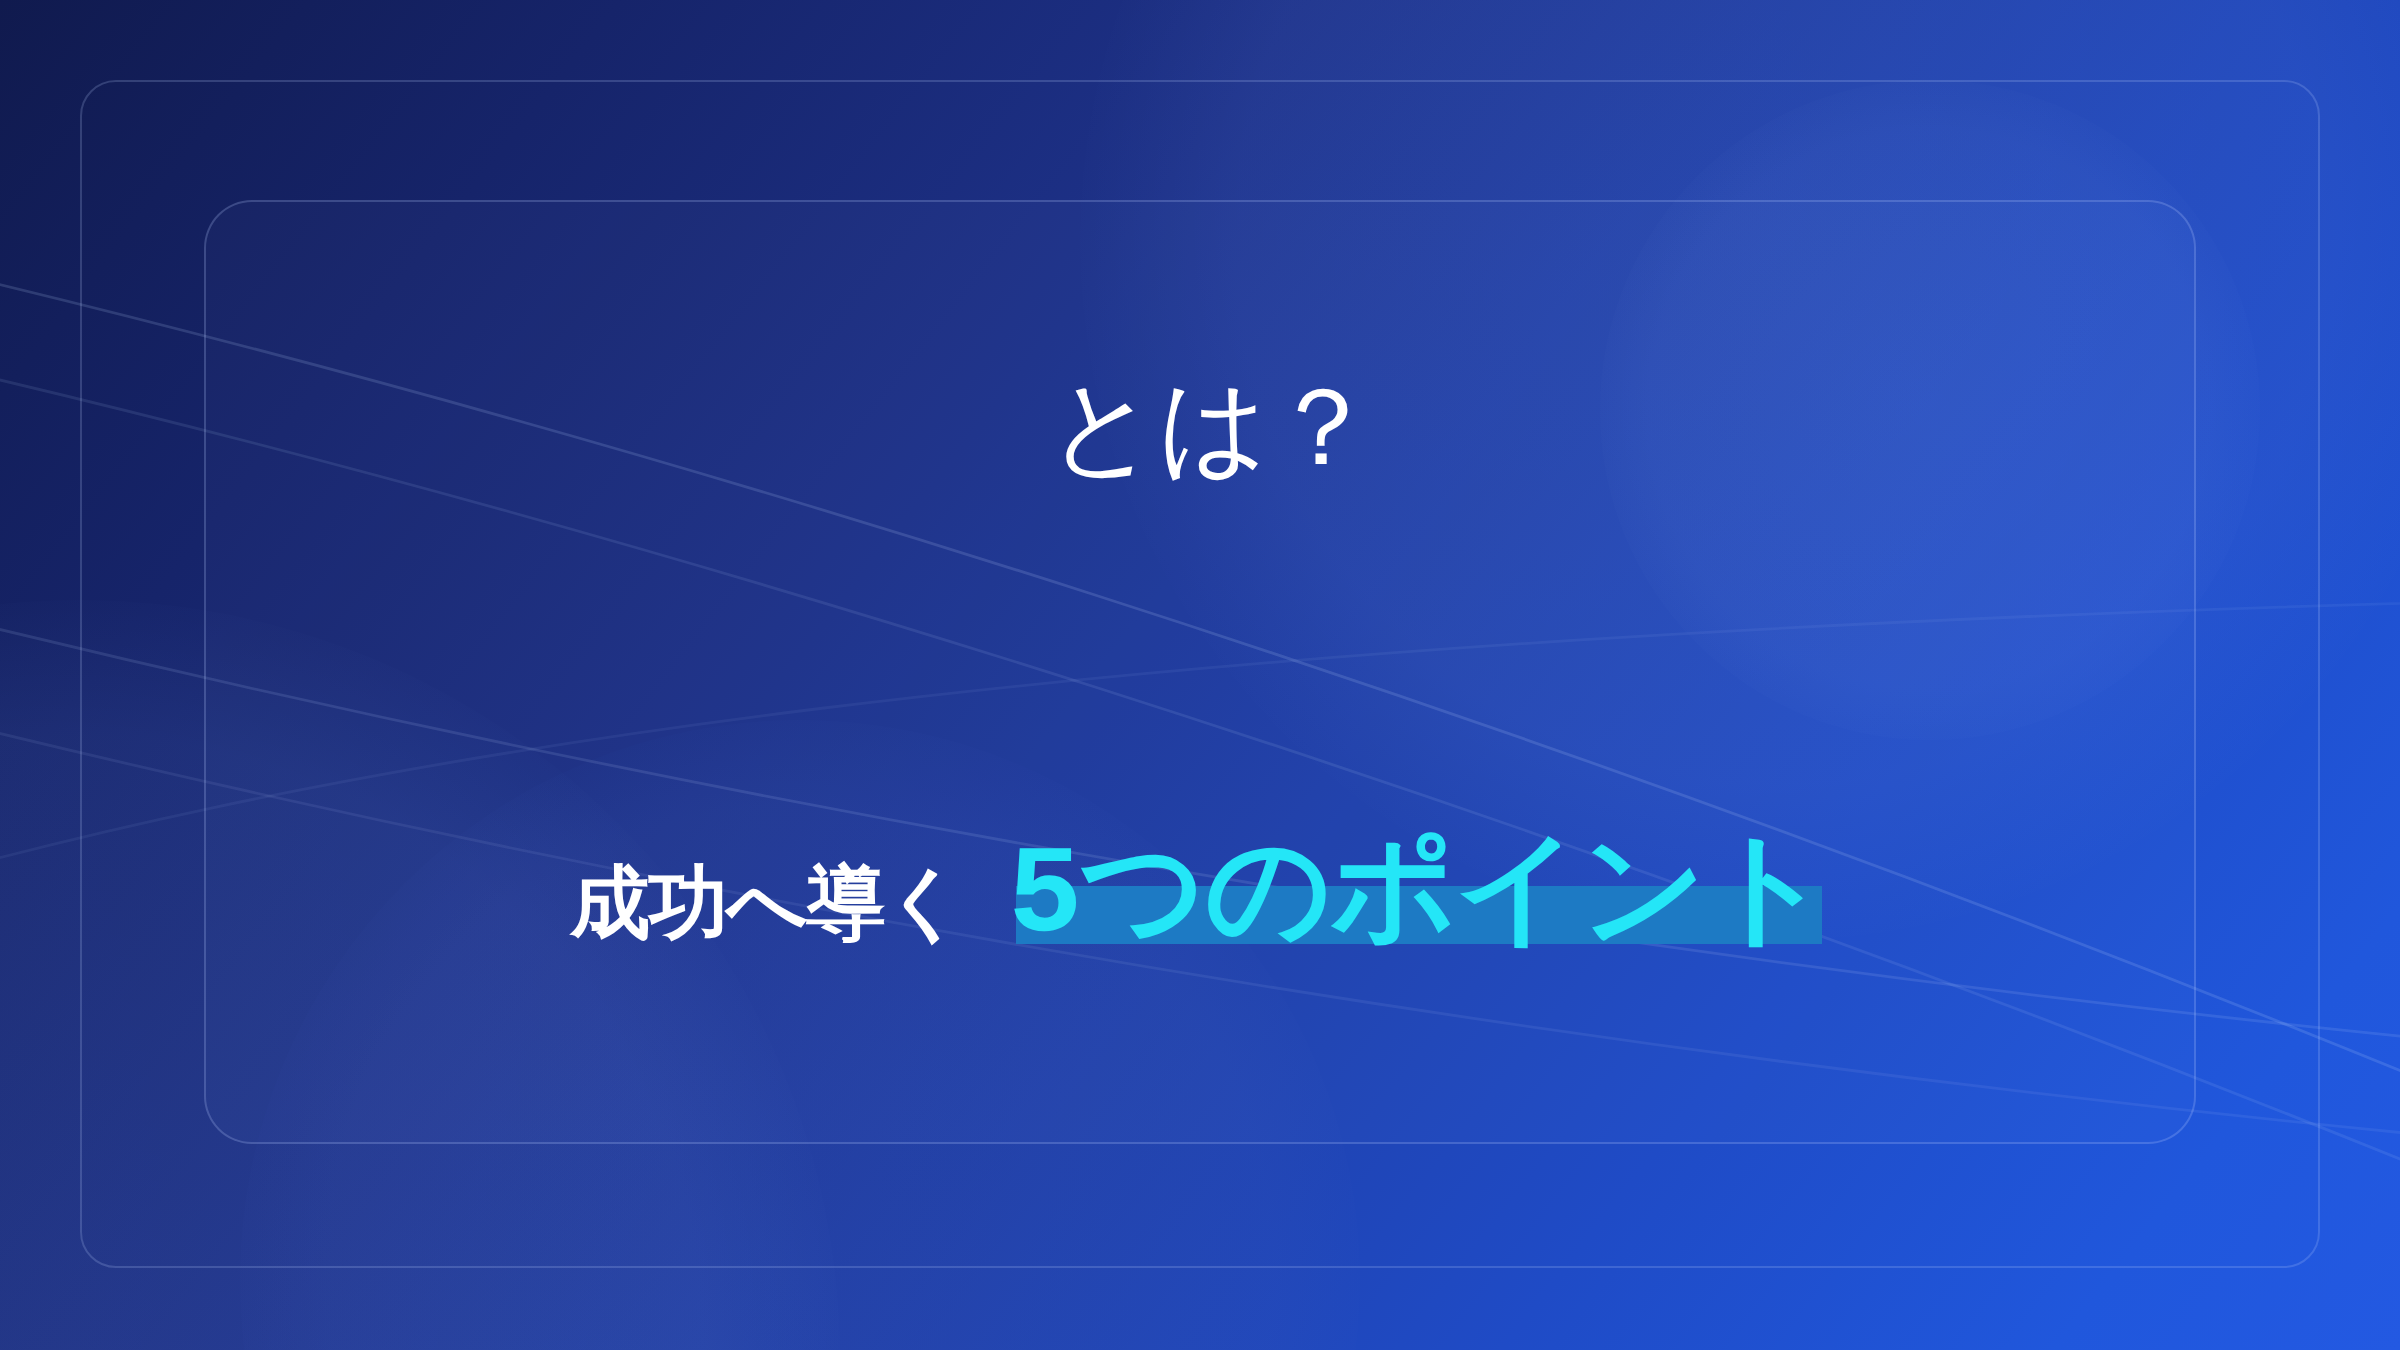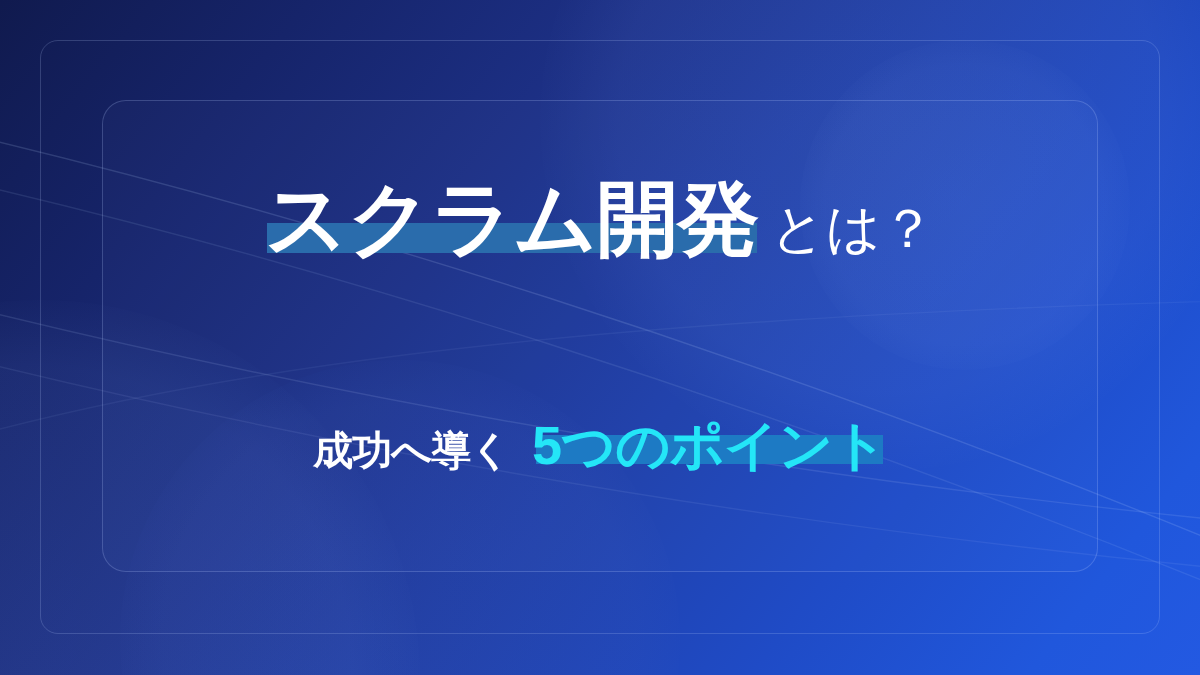--- a/index.html
+++ b/index.html
@@ -207,26 +207,26 @@
     left: 4px;
     right: 4px;
     bottom: 8px;
     height: 29px;
     background: #1d7ac4;
     z-index: 0;
   }
   .headline-accent {
     position: relative;
     z-index: 1;
-    font-size: 54px;
+    font-size: 62px;
     line-height: 1.0;
     font-weight: 700;
     color: #24e6f7;
     letter-spacing: -1px;
-    font-family: Liberation Sans, sans-serif;
+    font-family: Liberation Mono, monospace;
   }
 </style>
 </head>
 <body>
 
 <div class="slide">
 
   <div class="bg-layer">
     <div class="blob-ur"></div>
     <div class="blob-tr2"></div>
@@ -241,24 +241,20 @@
       <path d="M -140 470 C 160 370, 560 318, 1260 300" fill="none" stroke="rgba(190,215,255,0.07)" stroke-width="1.4"></path>
     </svg>
 
     <div class="frame frame-outer"></div>
     <div class="frame frame-inner"></div>
   </div>
 
   <div class="content">
 
     <div class="title-row">
-      <span class="title-main-wrap">
-        <span class="title-hl"></span>
-        <span class="title-main">スクラム開発</span>
-      </span>
       <span class="title-suffix">とは？</span>
     </div>
 
 
     <div class="headline-row">
       <span class="headline-white">成功へ導く</span>
       <span class="headline-accent-wrap">
         <span class="headline-hl"></span>
         <span class="headline-accent">5つのポイント</span>
       </span>

